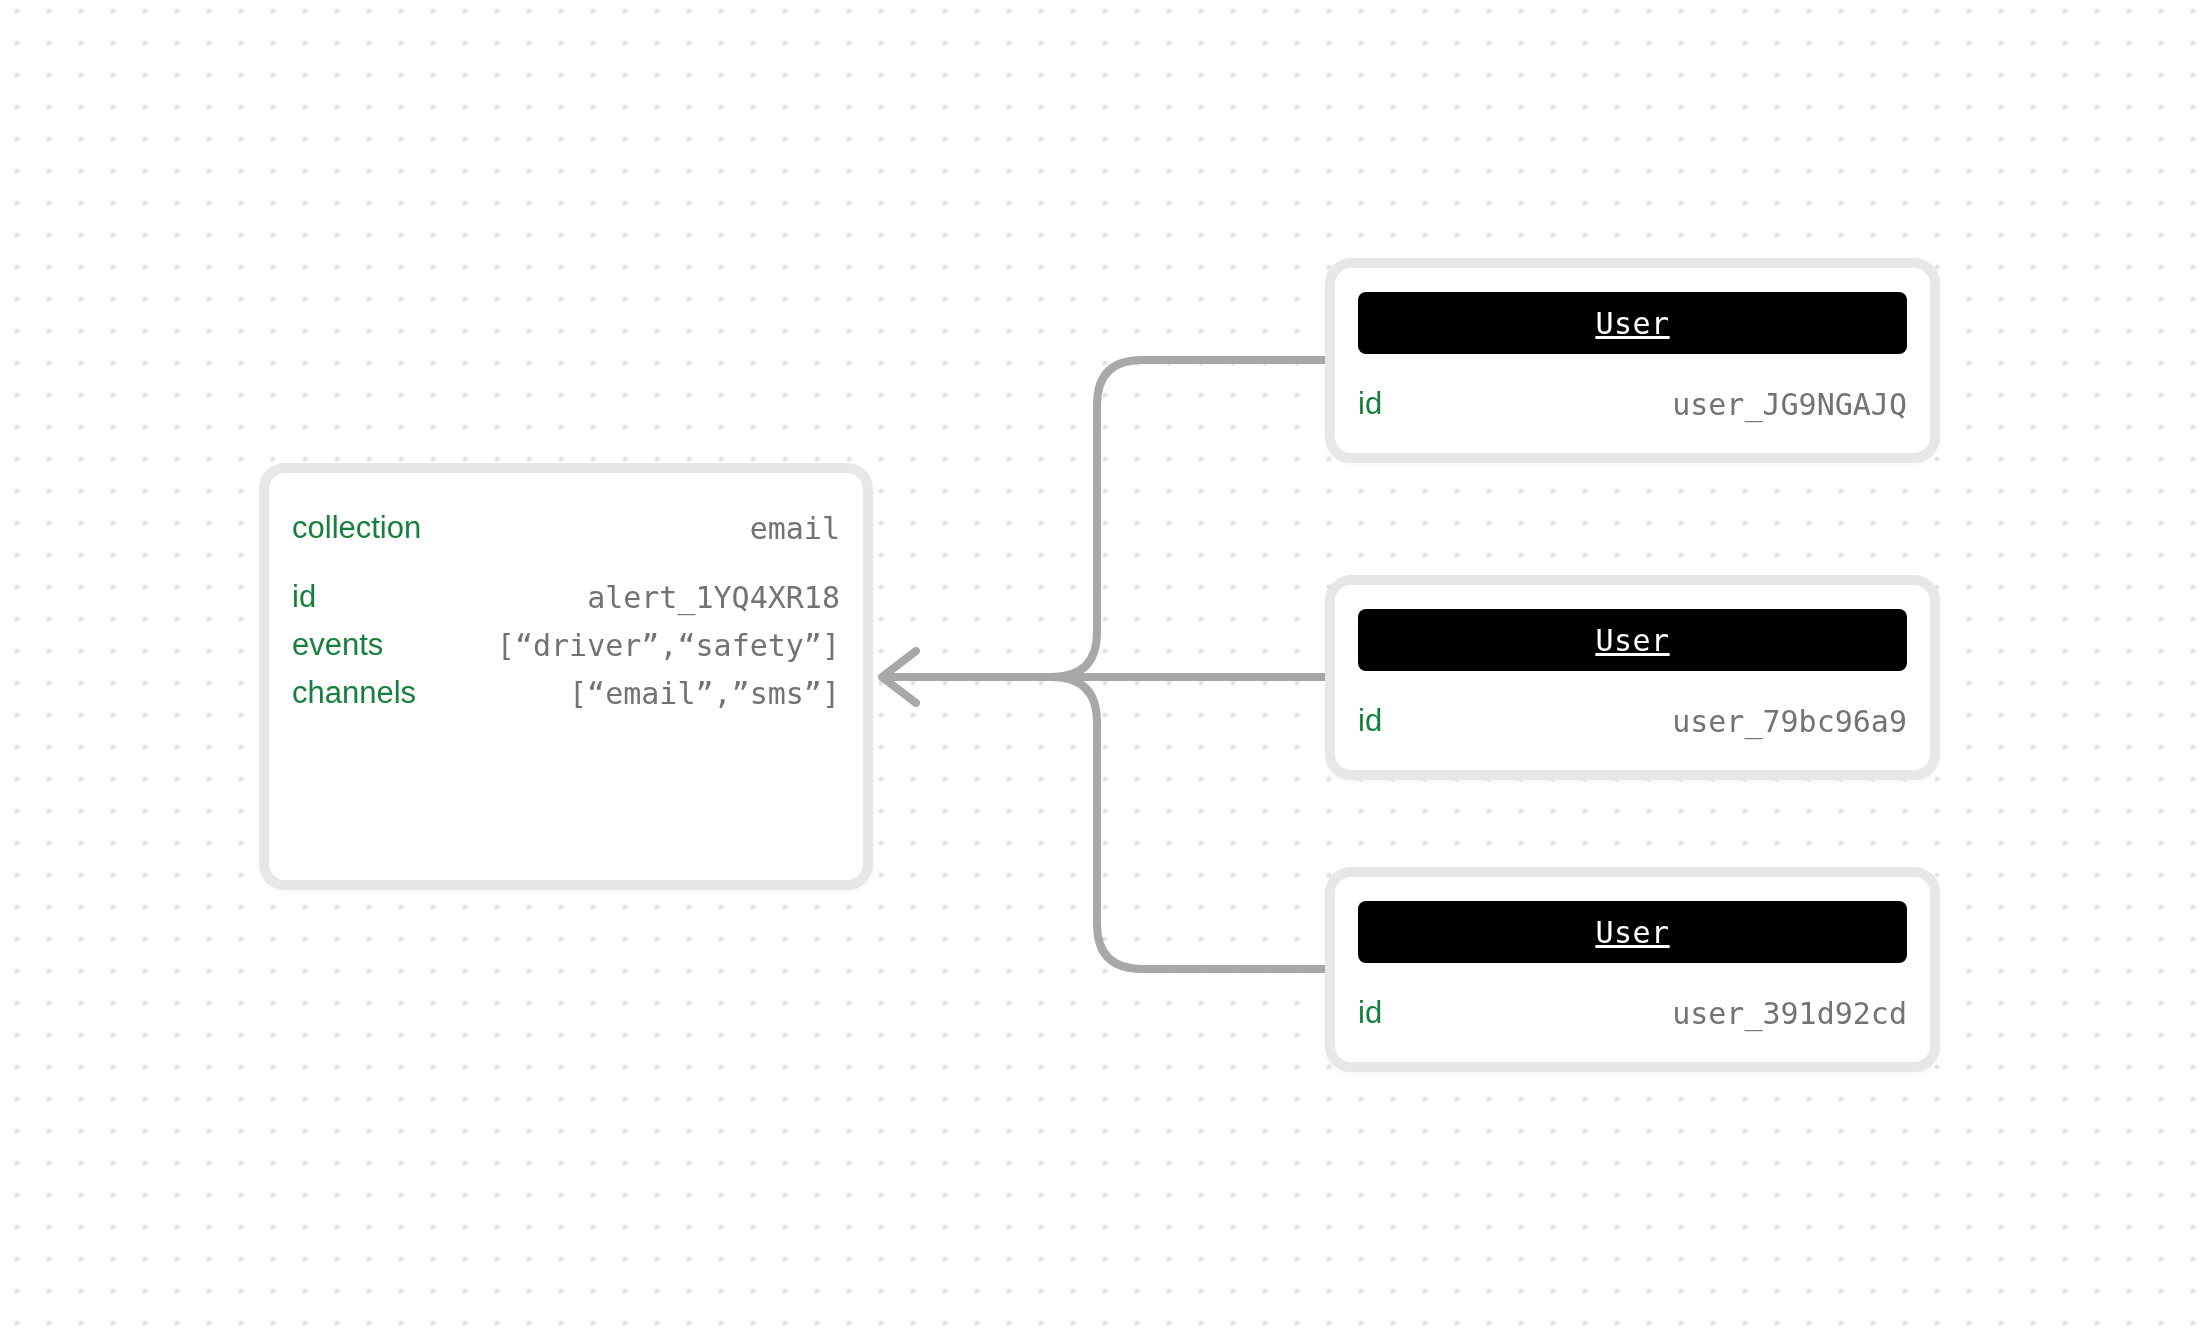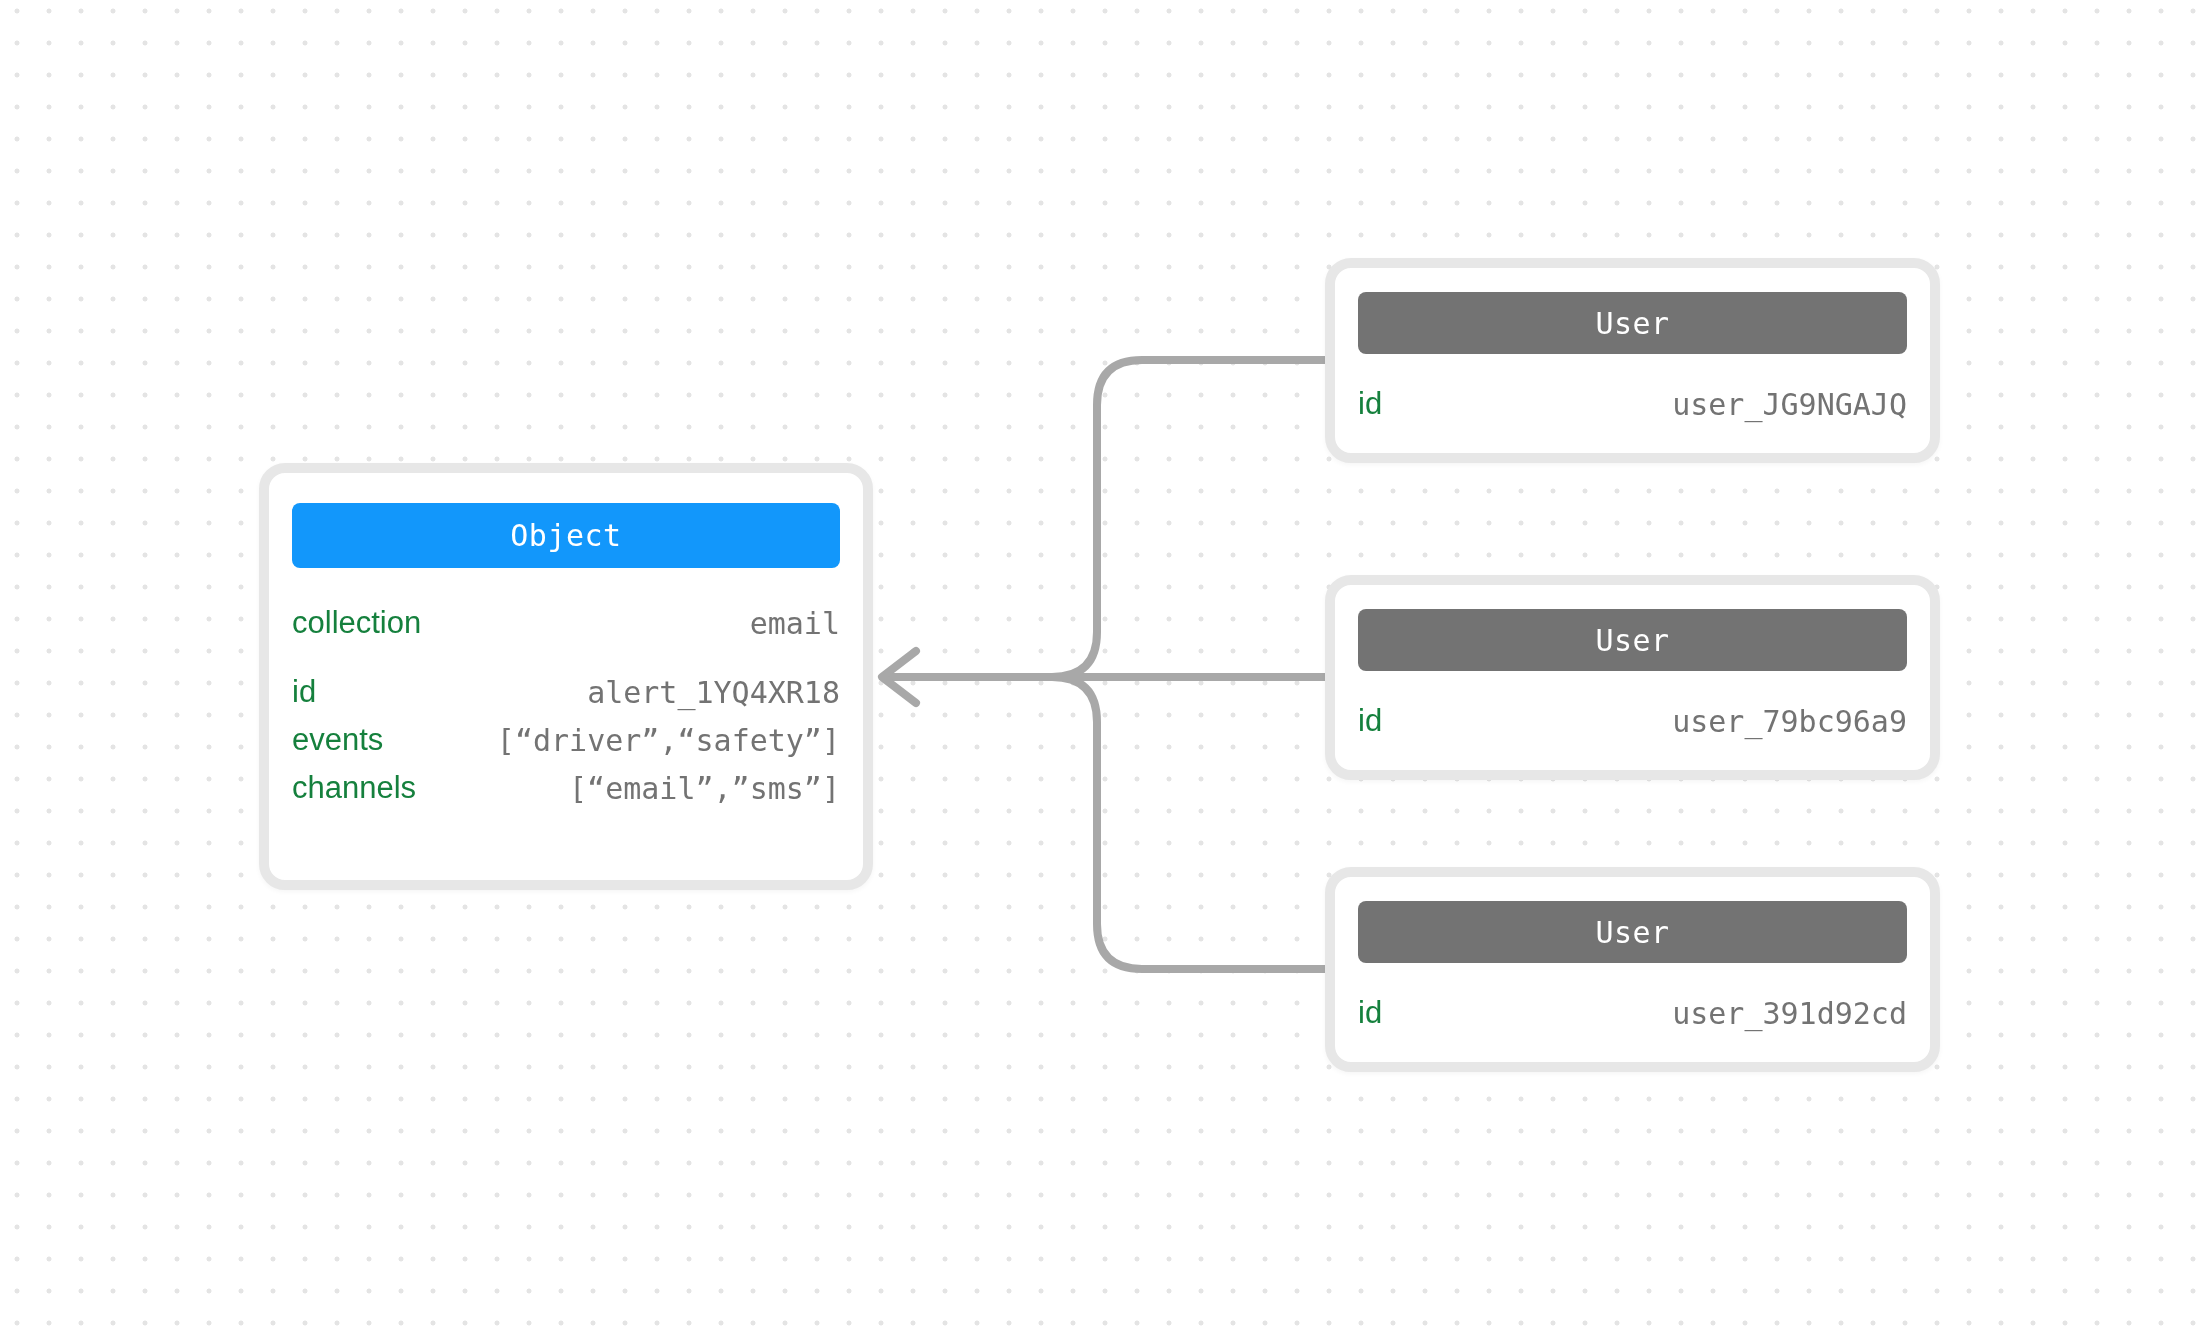--- a/index.html
+++ b/index.html
@@ -52,21 +52,21 @@
     color: #ffffff;
     font-family: "DejaVu Sans Mono", monospace;
     font-size: 30px;
     letter-spacing: 0.5px;
   }
   .card-user .card-header {
     margin-top: 24px;
     height: 62px;
   }
   .header-object { background: #1297fb; }
-  .header-user { background: #737373; }
+  .header-user { background: #000000; text-decoration: underline; }
   .card-body { padding: 0 23px; }
   .row {
     display: flex;
     align-items: center;
     justify-content: space-between;
     height: 48px;
   }
   .row-collection { margin-top: 32px; height: 46px; }
   .row-group { margin-top: 22px; }
   .card-user .row { margin-top: 27px; height: 46px; }
@@ -88,23 +88,20 @@
 <svg class="connector-layer" viewBox="0 0 2198 1336" xmlns="http://www.w3.org/2000/svg">
   <g stroke="#a8a8a8" stroke-width="8" fill="none" stroke-linecap="round" stroke-linejoin="round">
     <path d="M 1329 360 L 1142 360 Q 1097 360 1097 405 L 1097 632 Q 1097 677 1052 677"></path>
     <path d="M 1329 969 L 1142 969 Q 1097 969 1097 924 L 1097 722 Q 1097 677 1052 677"></path>
     <path d="M 1329 677 L 886 677"></path>
     <path d="M 916 651 L 882 677 L 916 703"></path>
   </g>
 </svg>
 
 <div class="card card-object">
-  <div class="card-header header-object">
-    <span>Object</span>
-  </div>
   <div class="card-body">
     <div class="row row-collection">
       <span class="row-label">collection</span>
       <span class="row-value">email</span>
     </div>
     <div class="row-group">
       <div class="row">
         <span class="row-label">id</span>
         <span class="row-value">alert_1YQ4XR18</span>
       </div>

